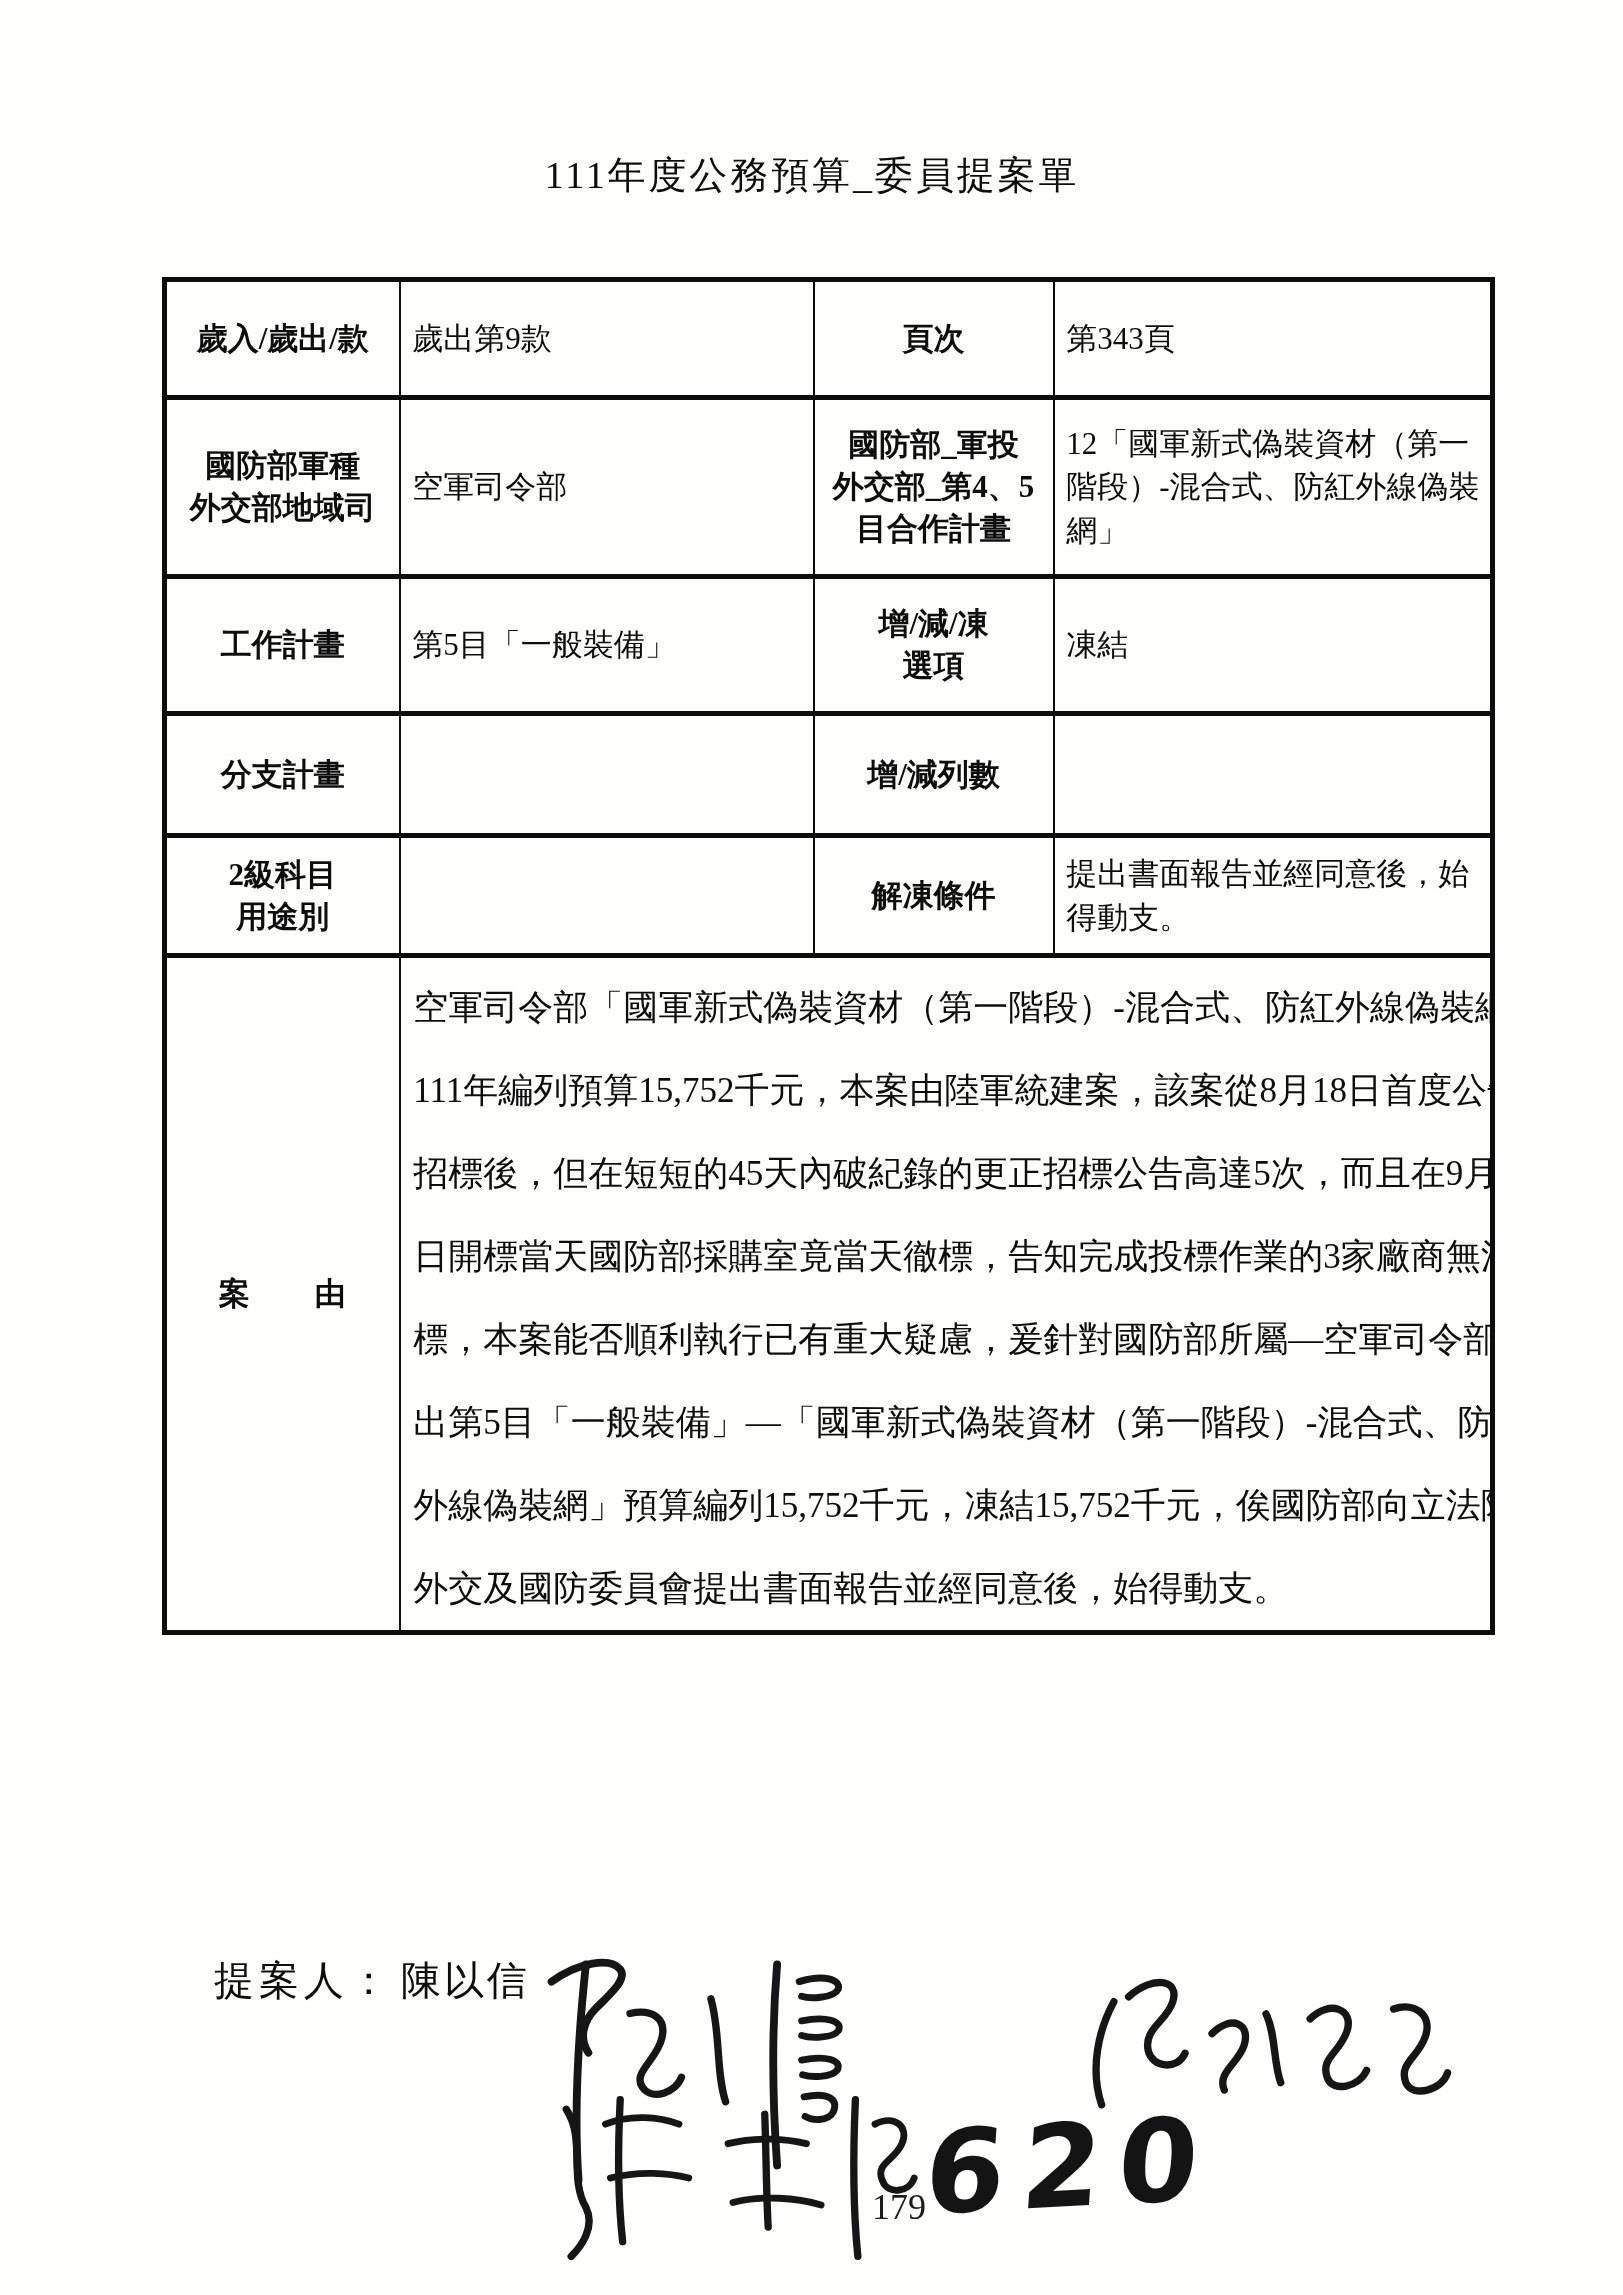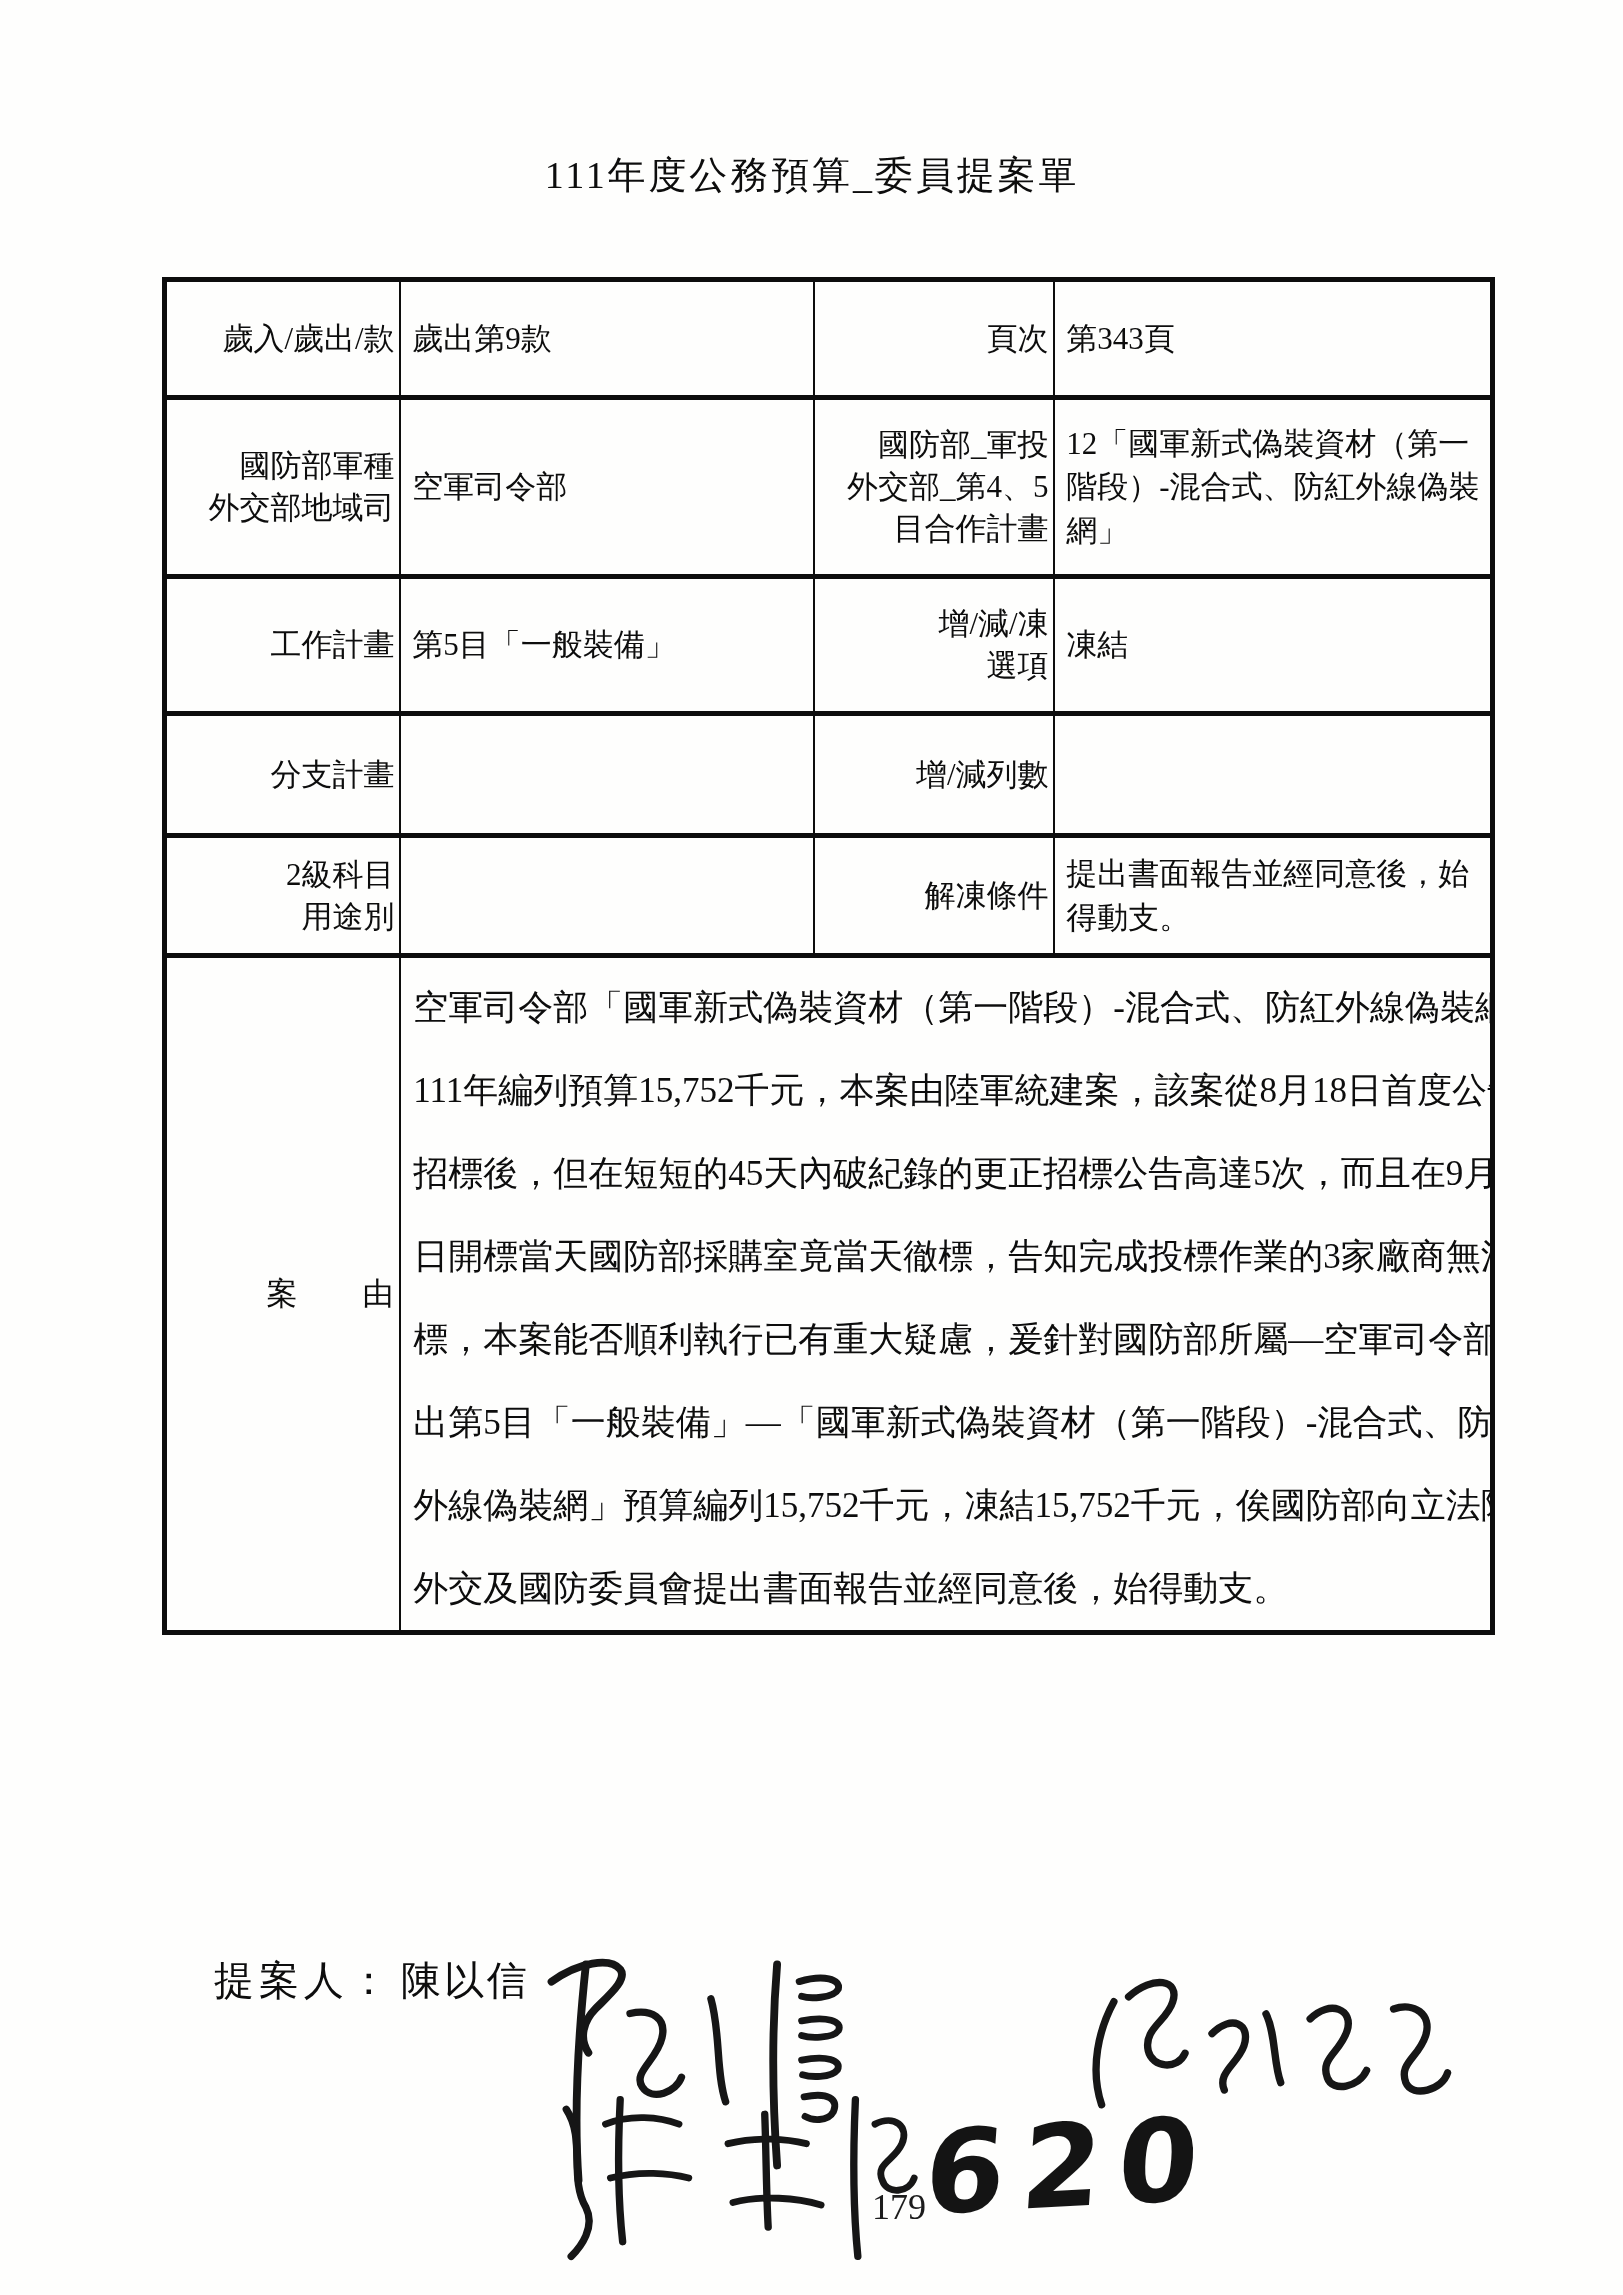--- a/index.html
+++ b/index.html
@@ -21,22 +21,23 @@
     border-collapse:collapse;table-layout:fixed;
     border:5.9px solid #0d0d0d;
   }
   table.form td{
     border:2.9px solid #0d0d0d;
     border-top-width:5.4px;border-bottom-width:5.4px;
     font-size:31px;vertical-align:middle;
     overflow:hidden;
   }
   td.lab{
-    text-align:right;white-space:pre-line;line-height:1.35;
+    text-align:center;white-space:pre-line;line-height:1.35;
     padding:0 3.9px;
+    font-weight:bold;
   }
   td.val{
     text-align:left;padding:3.9px 8.8px 3.9px 11.8px;line-height:1.4;
   }
   tr.r1{height:118px;} tr.r2{height:123px;} tr.r3{height:179px;}
   tr.r4{height:137px;} tr.r5{height:122px;} tr.r6{height:122px;}
   tr.r7{height:120px;} tr.r8{height:667px;}
   td.caselab{font-size:38px;letter-spacing:1px;}
   td.caseval{
     vertical-align:top;padding:7.8px 7.8px 0 12.8px;

